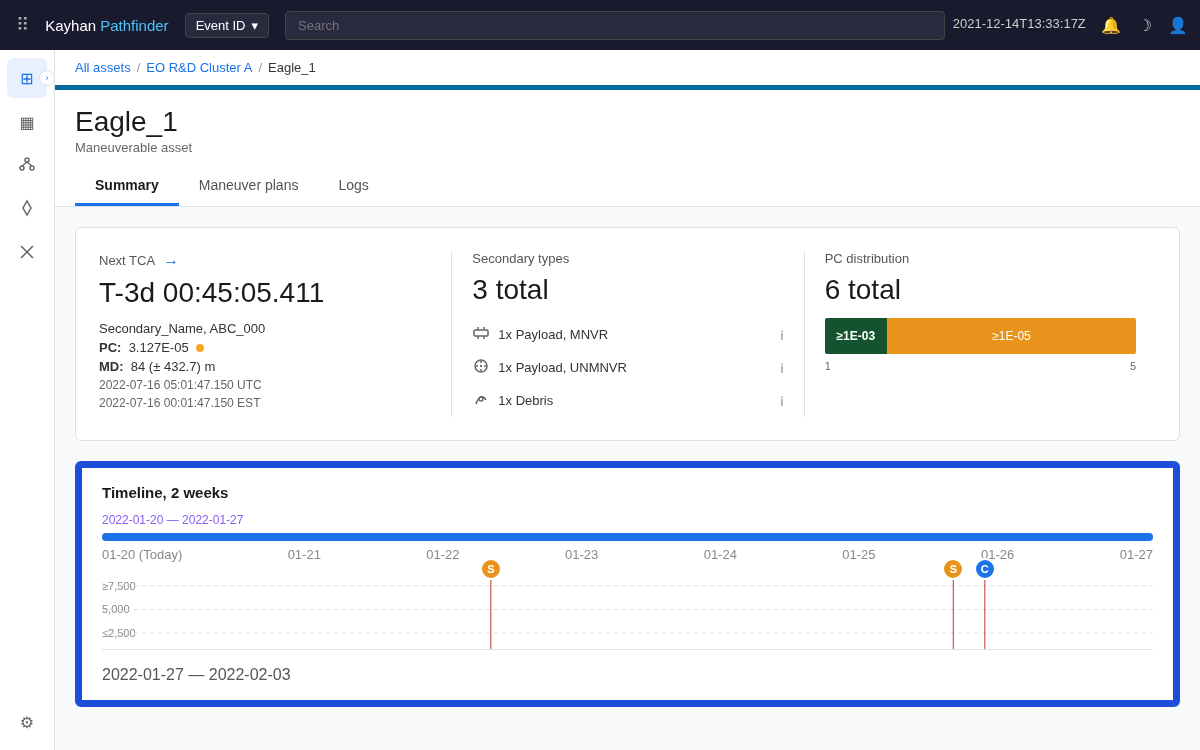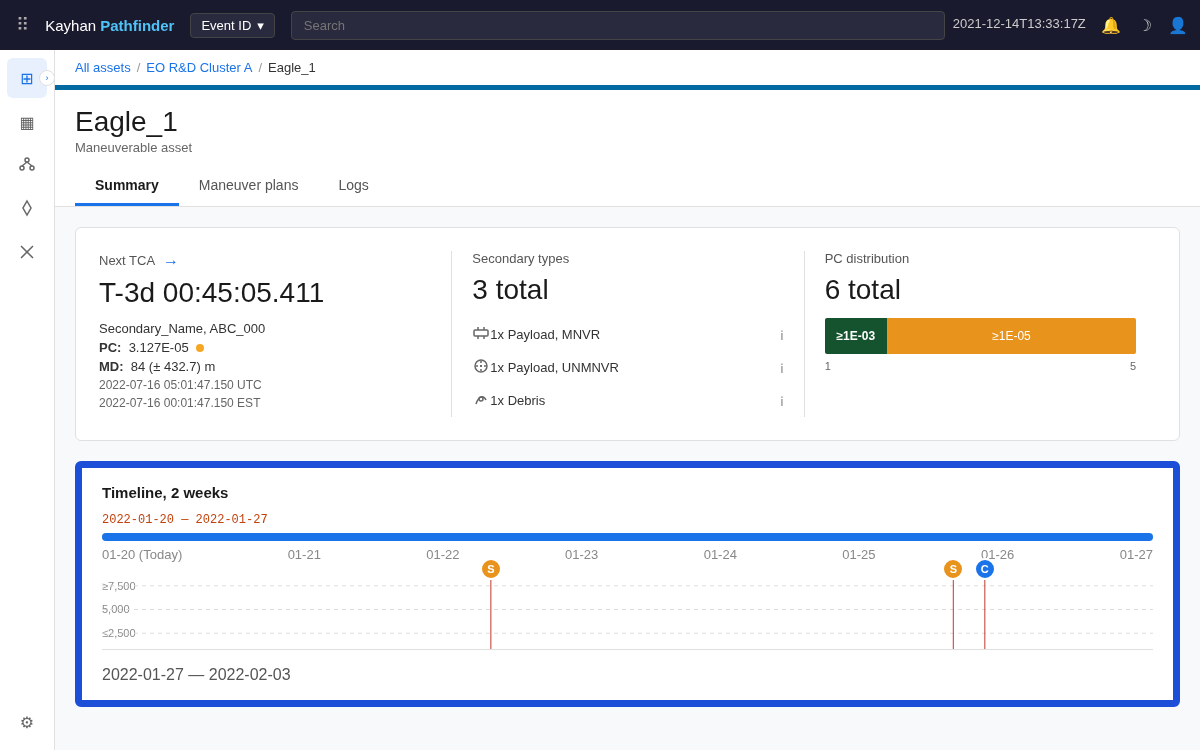--- a/index.html
+++ b/index.html
@@ -10,21 +10,21 @@
       background: #1a1a2e;
       height: 50px;
       display: flex;
       align-items: center;
       padding: 0 12px;
       gap: 8px;
       color: #fff;
     }
     .topnav-grid { font-size: 18px; color: #aaa; cursor: pointer; padding: 4px; }
     .topnav-brand { font-size: 15px; color: #fff; margin-left: 4px; }
-    .topnav-brand span { font-weight: 700; color: #4fc3f7; }
+    .topnav-brand span { font-weight: 400; color: #4fc3f7; }
     .topnav-event-id {
       background: #2a2a3e;
       border: 1px solid #444;
       border-radius: 4px;
       color: #fff;
       padding: 4px 10px;
       display: flex;
       align-items: center;
       gap: 6px;
       cursor: pointer;
@@ -169,20 +169,21 @@
     .stat-detail span.pc-val { color: #333; }
     .stat-detail .dot { display: inline-block; width: 8px; height: 8px; border-radius: 50%; background: #f5a623; margin-left: 4px; }
     .stat-detail .label-bold { font-weight: 600; }
     .stat-timestamp { font-size: 12px; color: #666; margin-top: 4px; }
 
     
     .secondary-list { list-style: none; margin-top: 4px; }
     .secondary-list li {
       display: flex;
       align-items: center;
+      gap: 8px;
       padding: 6px 0;
       font-size: 13px;
       color: #333;
     }
     .secondary-list li .icon { color: #888; font-size: 15px; }
     .secondary-list li .info-icon {
       margin-left: auto;
       color: #888;
       font-size: 13px;
       cursor: pointer;
@@ -237,21 +238,21 @@
       font-size: 12px;
     }
     .filter-chip .blue { color: #1a73e8; }
     .filter-chip .orange { color: #e8931c; }
     .reset-filters { margin-left: auto; color: #1a73e8; cursor: pointer; font-size: 13px; }
 
     
     .timeline-week {
       margin-top: 8px;
     }
-    .week-label { font-size: 12px; color: #c2410c; margin-bottom: 6px; font-weight: 500; font-family: Liberation Mono, monospace; }
+    .week-label { font-size: 12px; color: #8b5cf6; margin-bottom: 6px; font-weight: 500; }
     .timeline-scroll-bar {
       width: 100%;
       height: 8px;
       background: #e0e0e0;
       border-radius: 4px;
       position: relative;
       margin-bottom: 6px;
     }
     .timeline-scroll-thumb {
       position: absolute;

